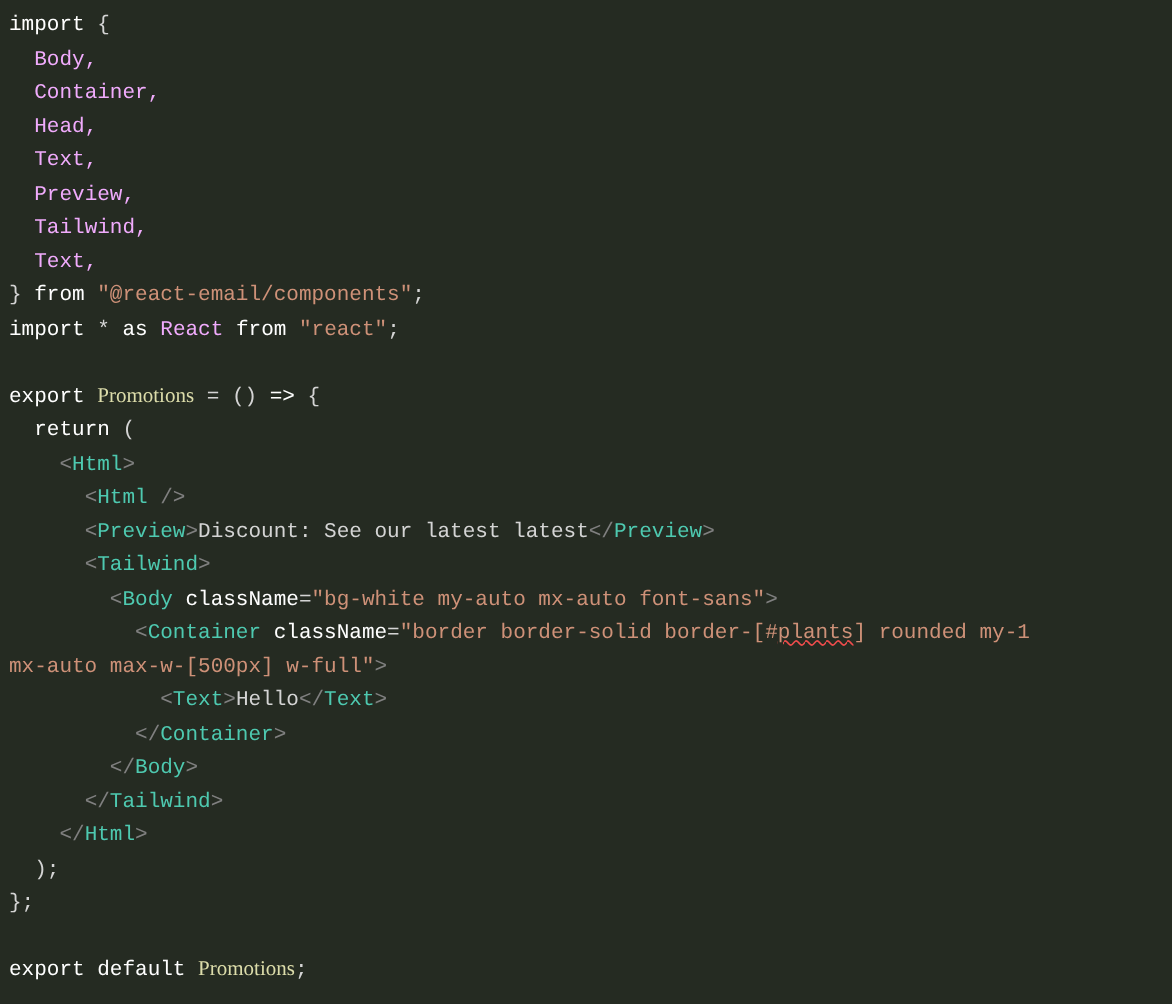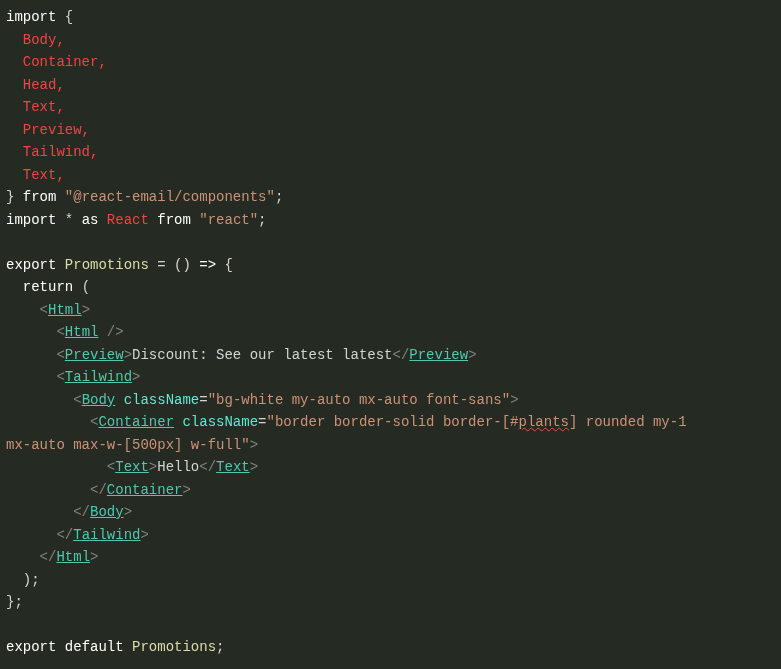--- a/index.html
+++ b/index.html
@@ -15,26 +15,26 @@
     padding: 6px 0 0 6px;
     font-family: Consolas, "Courier New", monospace;
     font-size: 14px;
     line-height: 22.5px;
     color: #d4d4d4;
     white-space: pre;
     tab-size: 2;
   }
   .tok-keyword   { color: #ffffff; } 
   .tok-plain     { color: #d4d4d4; }
-  .tok-type      { color: #4ec9b0; text-decoration: underline; } 
+  .tok-type      { color: #4ec9b0; } 
   .tok-string    { color: #ce9178; }
-  .tok-var       { color: #ef4444; }
-  .tok-func      { color: #dcdcaa; }
+  .tok-var       { color: #f0abfc; }
+  .tok-func      { color: #dcdcaa; font-family: Liberation Serif, serif; }
   .tok-tagpunct  { color: #808080; } 
-  .tok-attr      { color: #5eead4; }
+  .tok-attr      { color: #ffffff; }
   .tok-eq        { color: #d4d4d4; }
   .err-underline {
     text-decoration-line: underline;
     text-decoration-style: wavy;
     text-decoration-color: #f14c4c;
     text-decoration-thickness: 1px;
   }
 </style>
 </head>
 <body>

